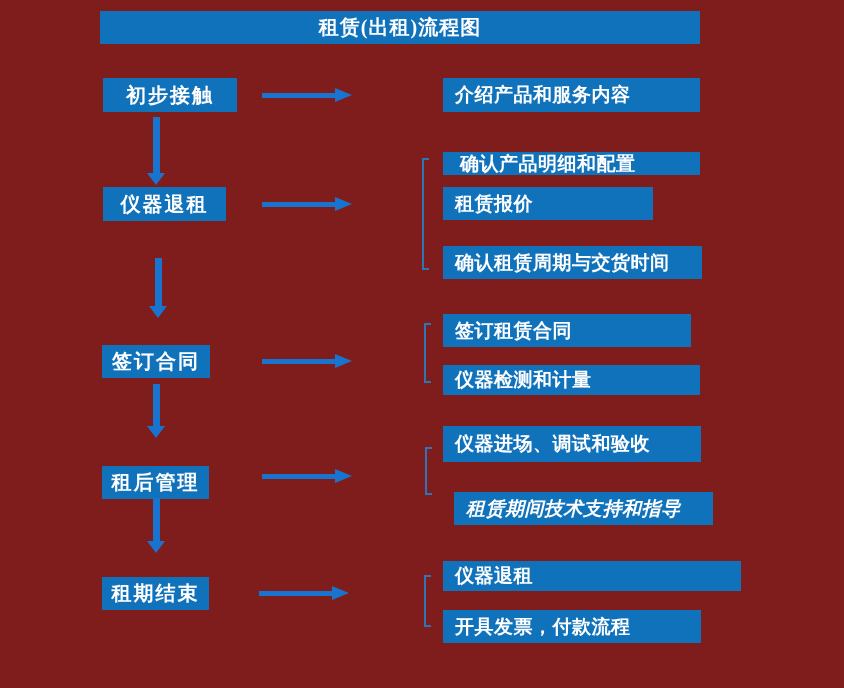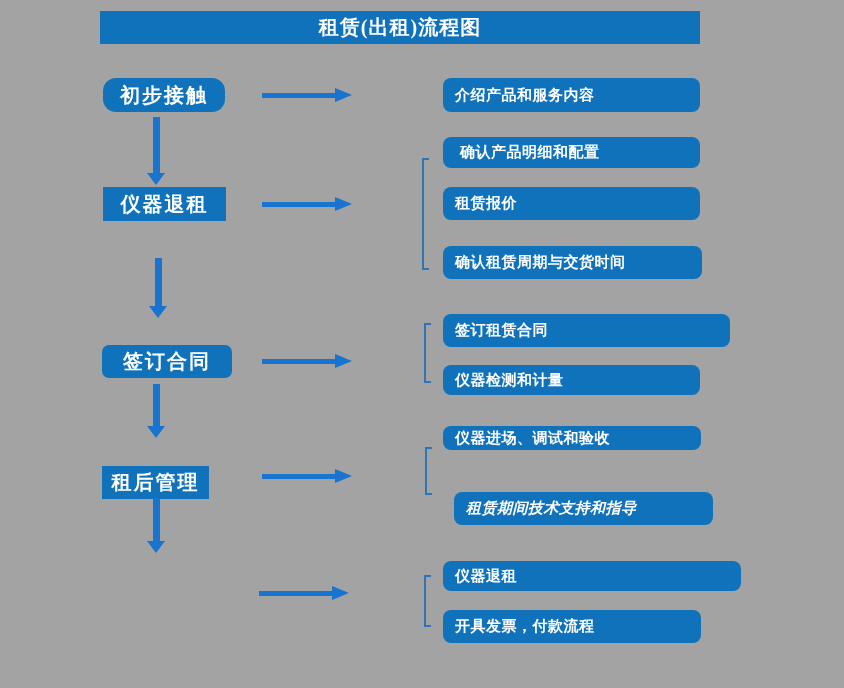--- a/index.html
+++ b/index.html
@@ -1,27 +1,27 @@
 <!DOCTYPE html>
 <html style="--primary: #1172BC; --arrow: #1874CE; --bracket: #2E75B6; --text_on_primary: #FFFFFF;"><head>
 <meta charset="utf-8">
 <style>
   html,body{margin:0;padding:0;background:#ffffff;}
   .stage{
-    position:relative;width:844px;height:688px;background:#a3a3a3;overflow:hidden;
+    position:relative;width:844px;height:688px;background:#7f1d1d;overflow:hidden;
     font-family:"Liberation Serif","DejaVu Serif",serif;
   }
   .box{
     position:absolute;background:var(--primary,#1172BC);
     color:var(--text_on_primary,#ffffff);
     font-weight:bold;display:flex;align-items:center;box-sizing:border-box;
   }
   .title{justify-content:center;font-size:20px;letter-spacing:1px;}
   .step{justify-content:center;font-size:20px;letter-spacing:2px;}
-  .out{font-size:15px;padding-left:12px;letter-spacing:0.5px;border-radius:8px;}
+  .out{font-size:19px;padding-left:12px;letter-spacing:0.5px;}
 
   .harrow{position:absolute;width:90px;height:14px;}
   .harrow .shaft{position:absolute;left:0;top:5px;width:74px;height:5px;background:var(--arrow,#1874CE);}
   .harrow .head{position:absolute;right:0;top:0;width:0;height:0;
     border-top:7px solid transparent;border-bottom:7px solid transparent;
     border-left:17px solid var(--arrow,#1874CE);}
 
   .varrow{position:absolute;width:19px;}
   .varrow .shaft{position:absolute;left:6px;top:0;width:7px;height:calc(100% - 12px);background:var(--arrow,#1874CE);}
   .varrow .head{position:absolute;left:0;bottom:0;width:0;height:0;
@@ -33,24 +33,25 @@
     border-top:2px solid var(--bracket,#2E75B6);
     border-bottom:2px solid var(--bracket,#2E75B6);}
 </style>
 </head>
 <body>
 
 <div class="stage">
 
   <div class="box title" style="left:100px;top:11px;width:600px;height:33px;">租赁(出租)流程图</div>
 
-  <div class="box step" style="left:103px;top:78px;width:122px;height:34px;border-radius:13px;">初步接触</div>
+  <div class="box step" style="left:103px;top:78px;width:134px;height:34px;">初步接触</div>
   <div class="box step" style="left:103px;top:187px;width:123px;height:34px;">仪器退租</div>
-  <div class="box step" style="left:102px;top:345px;width:130px;height:33px;border-radius:7px;">签订合同</div>
+  <div class="box step" style="left:102px;top:345px;width:108px;height:33px;">签订合同</div>
   <div class="box step" style="left:102px;top:460px;width:107px;height:33px;margin-top:6px;">租后管理</div>
+  <div class="box step" style="left:102px;top:577px;width:107px;height:33px;">租期结束</div>
 
   <div class="varrow" style="left:147px;top:117px;height:68px;">
     <i class="shaft"></i>
     <i class="head"></i>
   </div>
   <div class="varrow" style="left:149px;top:258px;height:60px;">
     <i class="shaft"></i>
     <i class="head"></i>
   </div>
   <div class="varrow" style="left:147px;top:384px;height:54px;">
@@ -83,26 +84,26 @@
     <i class="head"></i>
   </div>
 
   <div class="bracket" style="left:422px;top:158px;height:112px;"></div>
   <div class="bracket" style="left:424px;top:323px;height:60px;"></div>
   <div class="bracket" style="left:425px;top:447px;height:48px;"></div>
   <div class="bracket" style="left:424px;top:575px;height:52px;"></div>
 
   <div class="box out" style="left:443px;top:78px;width:257px;height:34px;">介绍产品和服务内容</div>
 
-  <div class="box out" style="left:443px;top:137px;width:257px;height:31px;padding-left:17px;">确认产品明细和配置</div>
-  <div class="box out" style="left:443px;top:187px;width:257px;height:33px;">租赁报价</div>
+  <div class="box out" style="left:443px;top:152px;width:257px;height:23px;padding-left:17px;">确认产品明细和配置</div>
+  <div class="box out" style="left:443px;top:187px;width:210px;height:33px;">租赁报价</div>
   <div class="box out" style="left:443px;top:246px;width:259px;height:33px;">确认租赁周期与交货时间</div>
 
-  <div class="box out" style="left:443px;top:314px;width:287px;height:33px;">签订租赁合同</div>
+  <div class="box out" style="left:443px;top:314px;width:248px;height:33px;">签订租赁合同</div>
   <div class="box out" style="left:443px;top:365px;width:257px;height:30px;">仪器检测和计量</div>
 
-  <div class="box out" style="left:443px;top:426px;width:258px;height:24px;">仪器进场、调试和验收</div>
+  <div class="box out" style="left:443px;top:426px;width:258px;height:36px;">仪器进场、调试和验收</div>
   <div class="box out" style="left:454px;top:492px;width:259px;height:33px;font-style:italic;">租赁期间技术支持和指导</div>
 
   <div class="box out" style="left:443px;top:561px;width:298px;height:30px;">仪器退租</div>
   <div class="box out" style="left:443px;top:610px;width:258px;height:33px;">开具发票，付款流程</div>
 
 </div>
 
 </body></html>

